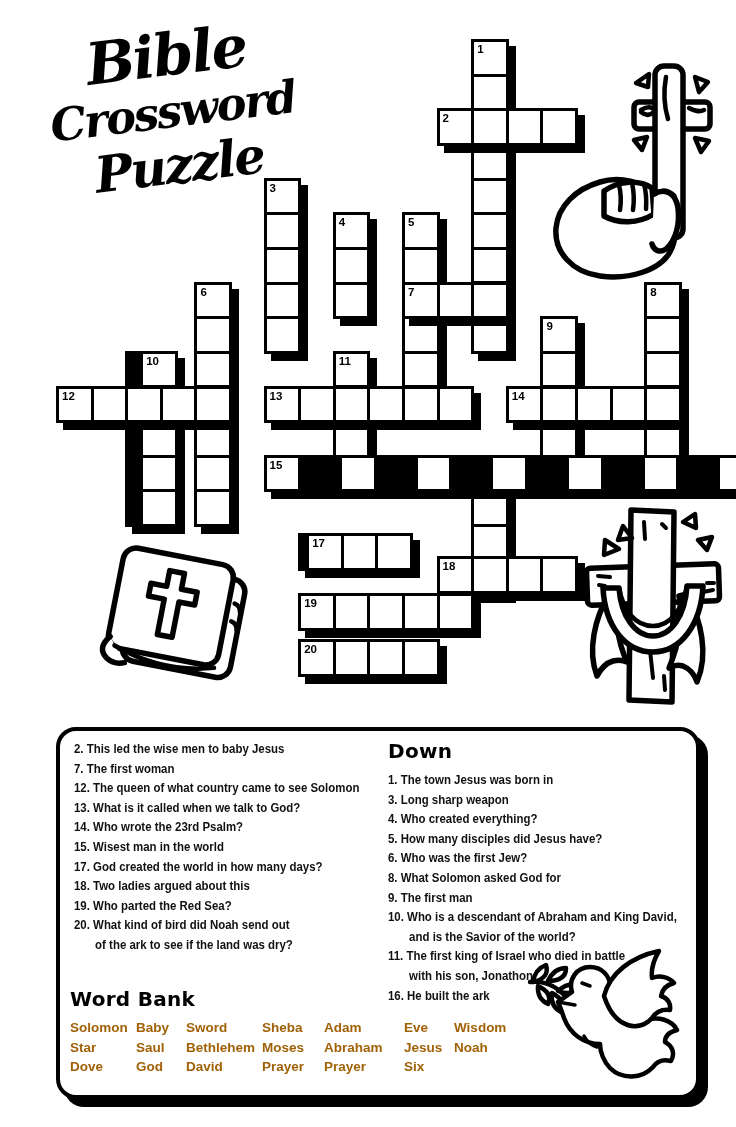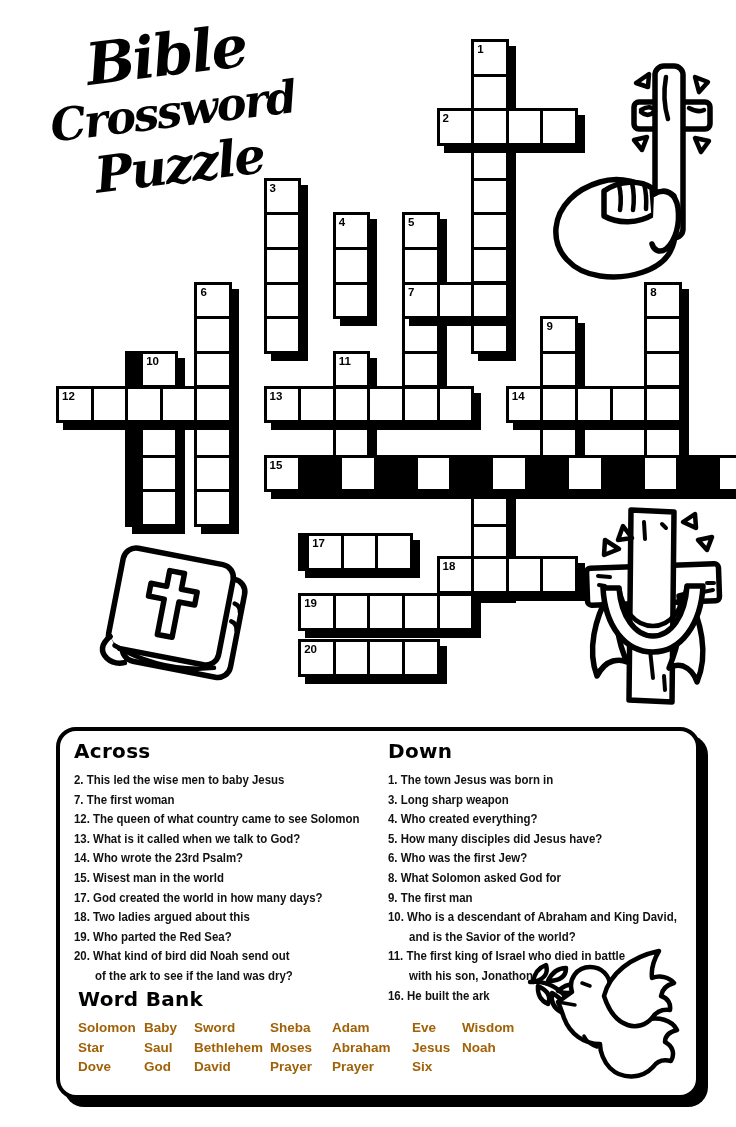--- a/index.html
+++ b/index.html
@@ -30,21 +30,21 @@
   .clues-col{position:absolute;top:8px;}
   .across-col{left:14px;width:322px;}
   .down-col{left:328px;width:300px;}
   .clues-box h2{margin:0 0 7px 0;font-size:20px;font-weight:bold;letter-spacing:.3px;
                 font-family:"DejaVu Sans",sans-serif;}
   ol.clue-list{list-style:none;margin:0;padding:0;font-size:13px;font-weight:bold;
                line-height:19.6px;color:#111;width:114%;
                transform:scaleX(0.88);transform-origin:0 0;}
   ol.clue-list li{white-space:pre-line;padding-left:24px;text-indent:-24px;}
 
-  .bank{position:absolute;left:18px;top:256px;width:606px;}
+  .bank{position:absolute;left:10px;top:256px;width:606px;}
   .bank-grid{display:grid;grid-template-columns:66px 50px 76px 62px 80px 50px 1fr;
              font-size:13.5px;font-weight:bold;line-height:19.5px;color:#a16207;}
 
   
   .art{position:absolute;}
   .art-hand{left:538px;top:44px;}
   .art-bible{left:84px;top:536px;}
   .art-cross{left:567px;top:498px;}
   .art-dove{left:518px;top:940px;z-index:3;}
 </style>
@@ -283,21 +283,20 @@
           <span class="num">20</span>
         </div>
         <div class="cell"></div>
         <div class="cell"></div>
         <div class="cell"></div>
       </div>
     </div>
 
   <div class="clues-box">
     <div class="clues-col across-col">
-      <h2>Across</h2>
       <ol id="across-list" class="clue-list">
           <li>2. This led the wise men to baby Jesus</li>
           <li>7. The first woman</li>
           <li>12. The queen of what country came to see Solomon</li>
           <li>13. What is it called when we talk to God?</li>
           <li>14. Who wrote the 23rd Psalm?</li>
           <li>15. Wisest man in the world</li>
           <li>17. God created the world in how many days?</li>
           <li>18. Two ladies argued about this</li>
           <li>19. Who parted the Red Sea?</li>

